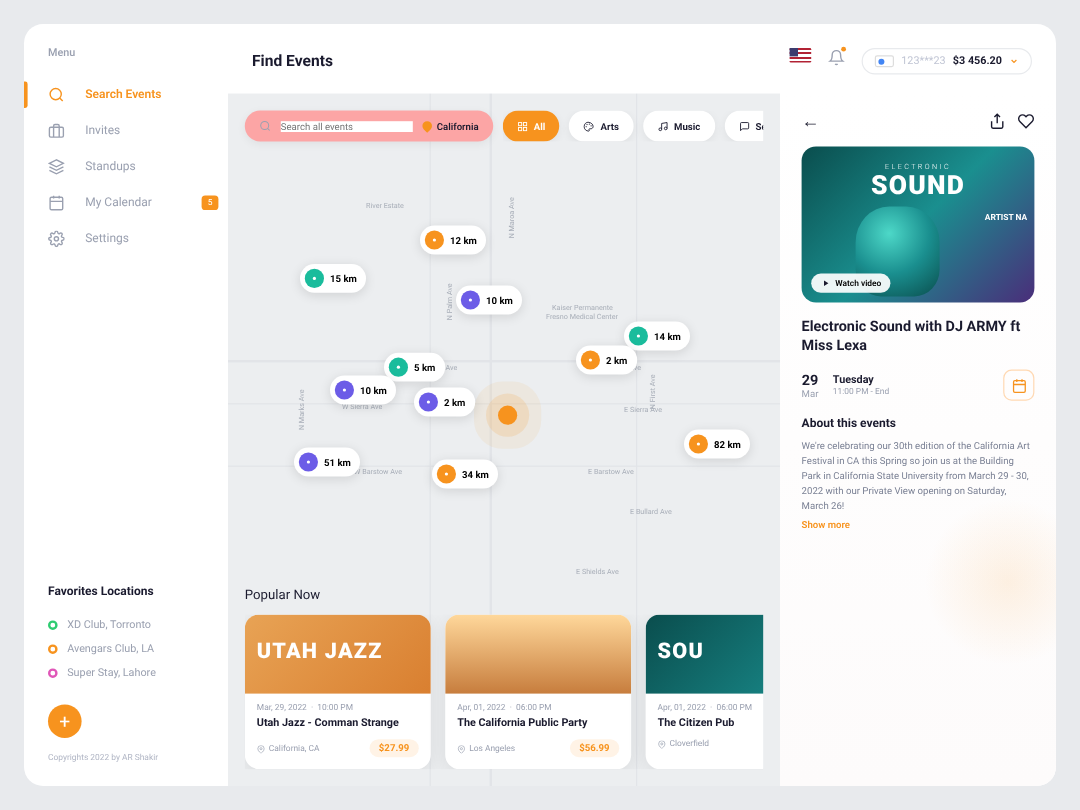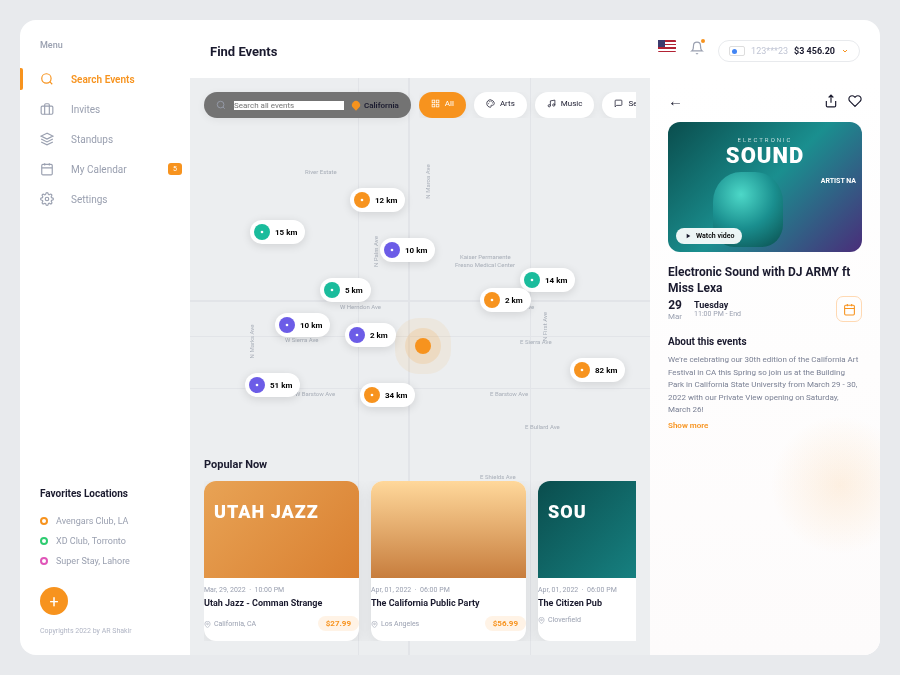--- a/index.html
+++ b/index.html
@@ -36,52 +36,52 @@
 .balance-card{width:16px;height:10px;background:#fff;border:1px solid #ddd;border-radius:2px;position:relative}
 .balance-card::after{content:'';position:absolute;top:2px;left:2px;width:5px;height:5px;background:#4285f4;border-radius:50%}
 .balance-masked{color:#c0c5d4}
 .balance-amt{font-weight:700;color:#1a1a2e}
 .content{flex:1;display:flex;min-height:0}
 .map-area{flex:1;position:relative;background:#f0f1f3;overflow:hidden;min-width:0}
 .map-bg{position:absolute;inset:0;background:#eceef0}
 .map-road{position:absolute;background:#e2e4e8}
 .map-label{position:absolute;font-size:6px;color:#a8aeb8}
 .search-bar{position:absolute;top:14px;left:14px;right:14px;display:flex;gap:8px;z-index:5}
-.search-input{background:#737373;border-radius:20px;padding:8px 12px;display:flex;align-items:center;gap:8px;flex:0 0 180px;box-shadow:0 2px 8px rgba(0,0,0,.06)}
+.search-input{background:#fca5a5;border-radius:20px;padding:8px 12px;display:flex;align-items:center;gap:8px;flex:0 0 180px;box-shadow:0 2px 8px rgba(0,0,0,.06)}
 .search-input input{border:none;outline:none;font-size:8px;flex:1;color:#9aa0b0}
 .loc-chip{display:flex;align-items:center;gap:4px;font-size:8px;font-weight:600;color:#1a1a2e}
 .loc-pin{width:8px;height:8px;background:#f7931e;border-radius:50% 50% 50% 0;transform:rotate(-45deg)}
-.filter-chip{background:#fff;border-radius:16px;padding:7px 12px;font-size:8px;display:flex;gap:5px;font-weight:400;color:#1a1a2e;box-shadow:0 2px 8px rgba(0,0,0,.06);cursor:pointer;white-space:nowrap}
+.filter-chip{background:#fff;border-radius:16px;padding:7px 12px;font-size:8px;display:flex;align-items:center;gap:5px;font-weight:700;color:#1a1a2e;box-shadow:0 2px 8px rgba(0,0,0,.06);cursor:pointer;white-space:nowrap}
 .filter-chip.active{background:#f7931e;color:#fff}
 .filter-ico{width:9px;height:9px}
 .map-pin{position:absolute;background:#fff;border-radius:14px;padding:4px 8px 4px 4px;display:flex;align-items:center;gap:5px;font-size:8px;font-weight:700;box-shadow:0 2px 10px rgba(0,0,0,.12);z-index:3}
 .pin-ico{width:16px;height:16px;border-radius:50%;display:flex;align-items:center;justify-content:center;color:#fff}
 .center-dot{position:absolute;width:16px;height:16px;background:#f7931e;border-radius:50%;box-shadow:0 0 0 10px rgba(247,147,30,.15),0 0 0 20px rgba(247,147,30,.08);z-index:2}
 .popular{position:absolute;bottom:0;left:0;right:0;padding:0 14px 14px 14px;z-index:4}
-.popular-title{font-size:11px;font-weight:700;color:#1a1a2e;margin-bottom:10px}
+.popular-title{font-size:11px;font-weight:400;color:#1a1a2e;margin-bottom:10px}
 .cards{display:flex;gap:12px;overflow:hidden}
 .card{background:#fff;border-radius:12px;width:155px;flex-shrink:0;box-shadow:0 4px 16px rgba(0,0,0,.08);overflow:hidden}
-.card-img{height:97px;position:relative}
-.card-body{padding:8px 0 10px}
+.card-img{height:66px;position:relative}
+.card-body{padding:8px 10px 10px}
 .card-meta{font-size:7px;color:#9aa0b0;margin-bottom:4px}
 .card-title{font-size:9px;font-weight:700;color:#1a1a2e;margin-bottom:8px;white-space:nowrap;overflow:hidden;text-overflow:ellipsis}
 .card-foot{display:flex;align-items:center;justify-content:space-between}
 .card-loc{font-size:7px;color:#9aa0b0;display:flex;align-items:flex-end;gap:3px}
 .card-price{background:#fff3e6;color:#f7931e;font-size:8px;font-weight:700;padding:3px 8px;border-radius:10px}
 .detail{width:230px;padding:14px 18px;display:flex;flex-direction:column;position:relative;background:linear-gradient(180deg,#fff,#fdfbfb)}
 .detail::before{content:'';position:absolute;right:-30px;bottom:100px;width:140px;height:140px;background:radial-gradient(circle,rgba(247,147,30,.12),transparent 70%);pointer-events:none}
 .detail-top{display:flex;align-items:center;justify-content:space-between;margin-bottom:12px}
 .back-arrow{font-size:15px;cursor:pointer;color:#1a1a2e}
 .detail-actions{display:flex;gap:10px;color:#1a1a2e}
 .detail-img{height:130px;border-radius:12px;background:linear-gradient(135deg,#0a4d4d,#1a8f8f,#4a2d7a);position:relative;overflow:hidden;margin-bottom:12px}
 .detail-img-title{position:absolute;top:14px;left:0;right:0;text-align:center;color:#fff}
 .detail-img-sub{font-size:6px;letter-spacing:2px;font-weight:300}
 .detail-img-main{font-size:22px;font-weight:900;letter-spacing:1px}
 .watch-video{position:absolute;bottom:8px;left:8px;background:rgba(255,255,255,.92);border-radius:12px;padding:4px 8px;font-size:7px;font-weight:600;display:flex;align-items:center;gap:4px}
-.detail-title{font-size:12px;font-weight:700;color:#1a1a2e;line-height:1.35;}
+.detail-title{font-size:12px;font-weight:700;color:#1a1a2e;line-height:1.35;margin-bottom:12px}
 .detail-date-row{display:flex;align-items:center;gap:12px;margin-bottom:14px}
 .date-block{text-align:center}
 .date-day{font-size:12px;font-weight:700;color:#1a1a2e}
 .date-mon{font-size:8px;color:#9aa0b0}
 .date-info{flex:1}
 .date-weekday{font-size:9px;font-weight:700;color:#1a1a2e}
 .date-time{font-size:7px;color:#9aa0b0}
 .cal-btn{width:26px;height:26px;border:1px solid #ffd9b3;border-radius:7px;display:flex;align-items:center;justify-content:center;color:#f7931e;cursor:pointer}
 .about-title{font-size:10px;font-weight:700;color:#1a1a2e;margin-bottom:7px}
 .about-text{font-size:8px;color:#7a8094;line-height:1.55;margin-bottom:5px}
@@ -142,26 +142,26 @@
               <path d="M19.4 15a1.65 1.65 0 0 0 .33 1.82l.06.06a2 2 0 1 1-2.83 2.83l-.06-.06a1.65 1.65 0 0 0-1.82-.33 1.65 1.65 0 0 0-1 1.51V21a2 2 0 0 1-4 0v-.09A1.65 1.65 0 0 0 9 19.4a1.65 1.65 0 0 0-1.82.33l-.06.06a2 2 0 1 1-2.83-2.83l.06-.06a1.65 1.65 0 0 0 .33-1.82 1.65 1.65 0 0 0-1.51-1H3a2 2 0 0 1 0-4h.09A1.65 1.65 0 0 0 4.6 9a1.65 1.65 0 0 0-.33-1.82l-.06-.06a2 2 0 1 1 2.83-2.83l.06.06a1.65 1.65 0 0 0 1.82.33H9a1.65 1.65 0 0 0 1-1.51V3a2 2 0 0 1 4 0v.09a1.65 1.65 0 0 0 1 1.51 1.65 1.65 0 0 0 1.82-.33l.06-.06a2 2 0 1 1 2.83 2.83l-.06.06a1.65 1.65 0 0 0-.33 1.82V9a1.65 1.65 0 0 0 1.51 1H21a2 2 0 0 1 0 4h-.09a1.65 1.65 0 0 0-1.51 1z"></path>
             </svg>
           </span>
           <span>Settings</span>
         </div>
       </nav>
     <div class="favorites">
       <div class="fav-title">Favorites Locations</div>
       <div id="fav-list">
           <div class="fav-item">
+            <span class="fav-dot" style="border-color:#2ecc71"></span>
+            <span>XD Club, Torronto</span>
+          </div>
+          <div class="fav-item">
             <span class="fav-dot" style="border-color:#f7931e"></span>
             <span>Avengars Club, LA</span>
-          </div>
-          <div class="fav-item">
-            <span class="fav-dot" style="border-color:#2ecc71"></span>
-            <span>XD Club, Torronto</span>
           </div>
           <div class="fav-item">
             <span class="fav-dot" style="border-color:#e056b8"></span>
             <span>Super Stay, Lahore</span>
           </div>
         </div>
       <div class="fab">+</div>
       <div class="copyright">Copyrights 2022 by AR Shakir</div>
     </div>
   </aside>
@@ -289,21 +289,21 @@
               <span>10 km</span>
             </div>
             <div class="map-pin" style="left: 330px; top: 190px;">
               <span class="pin-ico" style="background:#1abc9c">
                 <svg width="8" height="8" viewBox="0 0 24 24" fill="currentColor">
                   <circle cx="12" cy="12" r="4"></circle>
                 </svg>
               </span>
               <span>14 km</span>
             </div>
-            <div class="map-pin" style="left: 130px; top: 200px;">
+            <div class="map-pin" style="left: 130px; top: 216px;">
               <span class="pin-ico" style="background:#1abc9c">
                 <svg width="8" height="8" viewBox="0 0 24 24" fill="currentColor">
                   <circle cx="12" cy="12" r="4"></circle>
                 </svg>
               </span>
               <span>5 km</span>
             </div>
             <div class="map-pin" style="left: 290px; top: 210px;">
               <span class="pin-ico" style="background:#f7931e">
                 <svg width="8" height="8" viewBox="0 0 24 24" fill="currentColor">

